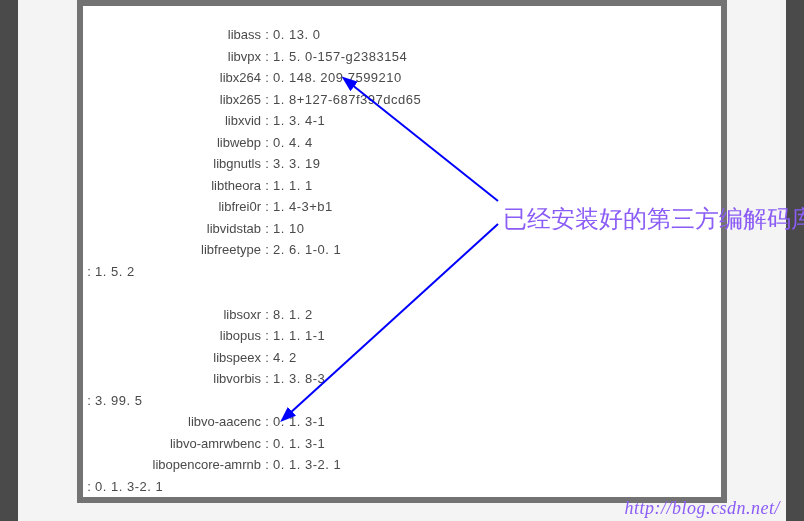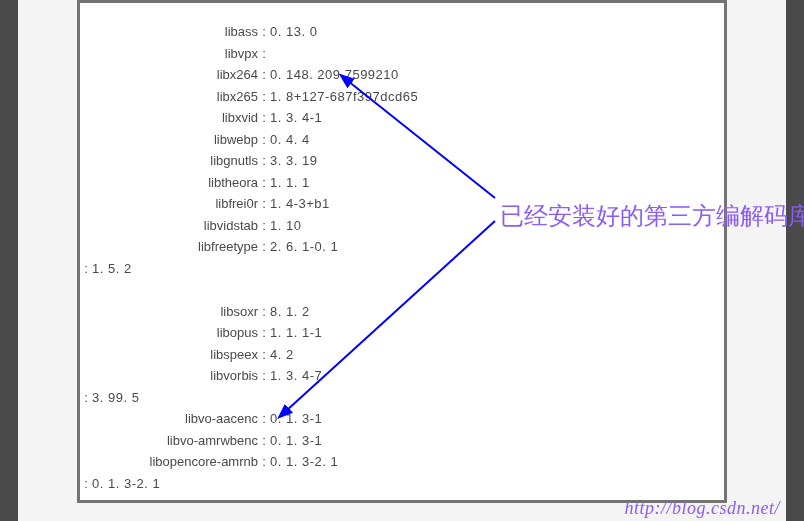--- a/index.html
+++ b/index.html
@@ -21,21 +21,21 @@
     bottom: 0;
     background: #f4f4f4;
   }
   .content-box {
     position: absolute;
     left: 59px;
     top: 0;
     right: 59px;
     bottom: 18px;
     background: #ffffff;
-    border: 3px solid #737373;
+    border: 6px solid #737373;
   }
   .list-area {
     position: absolute;
     left: 0;
     top: 0;
     width: 380px;
     padding-top: 18px;
   }
   .lib-row {
     display: flex;
@@ -93,20 +93,21 @@
 
     <div class="list-area" id="list-area">
         <div class="lib-row">
           <span class="lib-name">libass</span>
           <span class="lib-sep">:</span>
           <span class="lib-val">0. 13. 0</span>
         </div>
         <div class="lib-row">
           <span class="lib-name">libvpx</span>
           <span class="lib-sep">:</span>
+          <span class="lib-val">1. 5. 0-157-g2383154</span>
         </div>
         <div class="lib-row">
           <span class="lib-name">libx264</span>
           <span class="lib-sep">:</span>
           <span class="lib-val">0. 148. 209 7599210</span>
         </div>
         <div class="lib-row">
           <span class="lib-name">libx265</span>
           <span class="lib-sep">:</span>
           <span class="lib-val">1. 8+127-687f397dcd65</span>
@@ -162,21 +163,21 @@
           <span class="lib-val">1. 1. 1-1</span>
         </div>
         <div class="lib-row">
           <span class="lib-name">libspeex</span>
           <span class="lib-sep">:</span>
           <span class="lib-val">4. 2</span>
         </div>
         <div class="lib-row">
           <span class="lib-name">libvorbis</span>
           <span class="lib-sep">:</span>
-          <span class="lib-val">1. 3. 4-7</span>
+          <span class="lib-val">1. 3. 8-3</span>
         </div>
         <div class="lib-row">
           <span class="lib-sep">:</span>
           <span class="lib-val">3. 99. 5</span>
         </div>
         <div class="lib-row">
           <span class="lib-name">libvo-aacenc</span>
           <span class="lib-sep">:</span>
           <span class="lib-val">0. 1. 3-1</span>
         </div>

